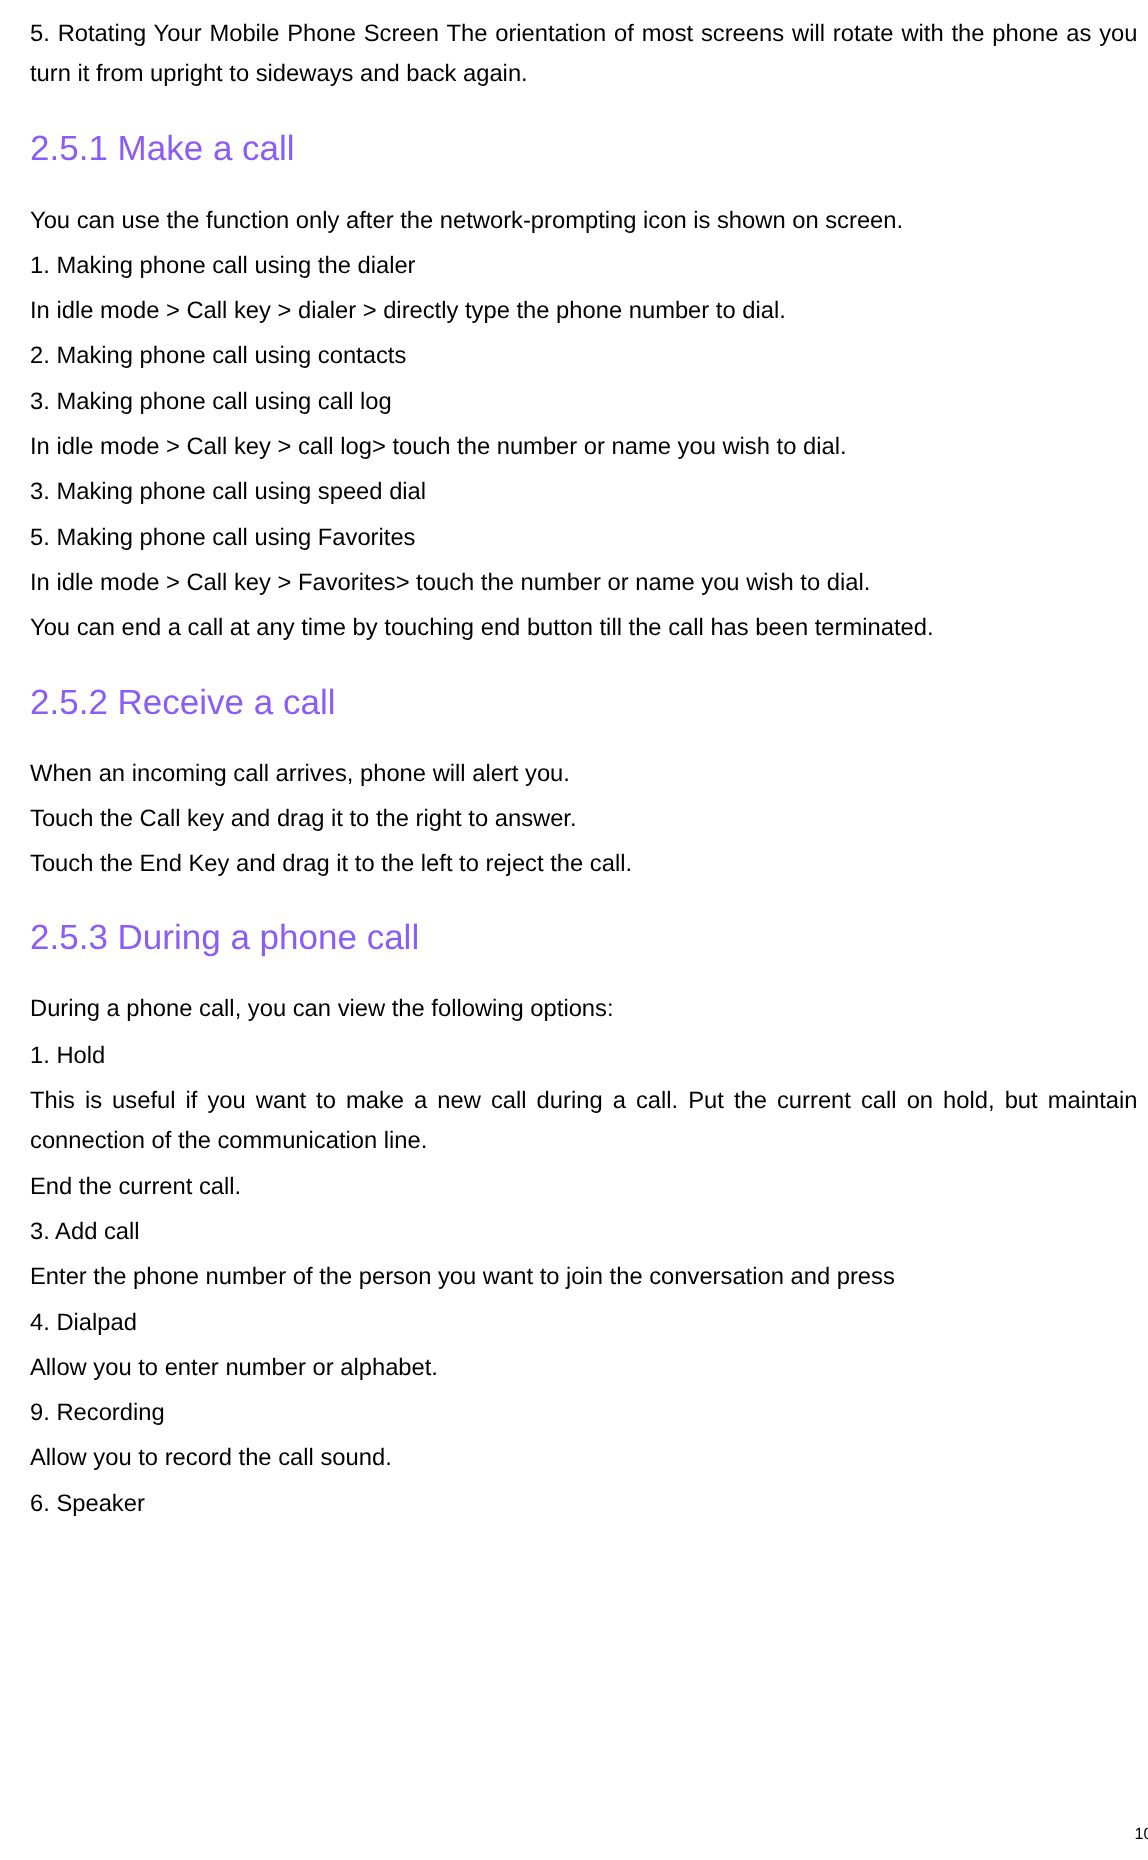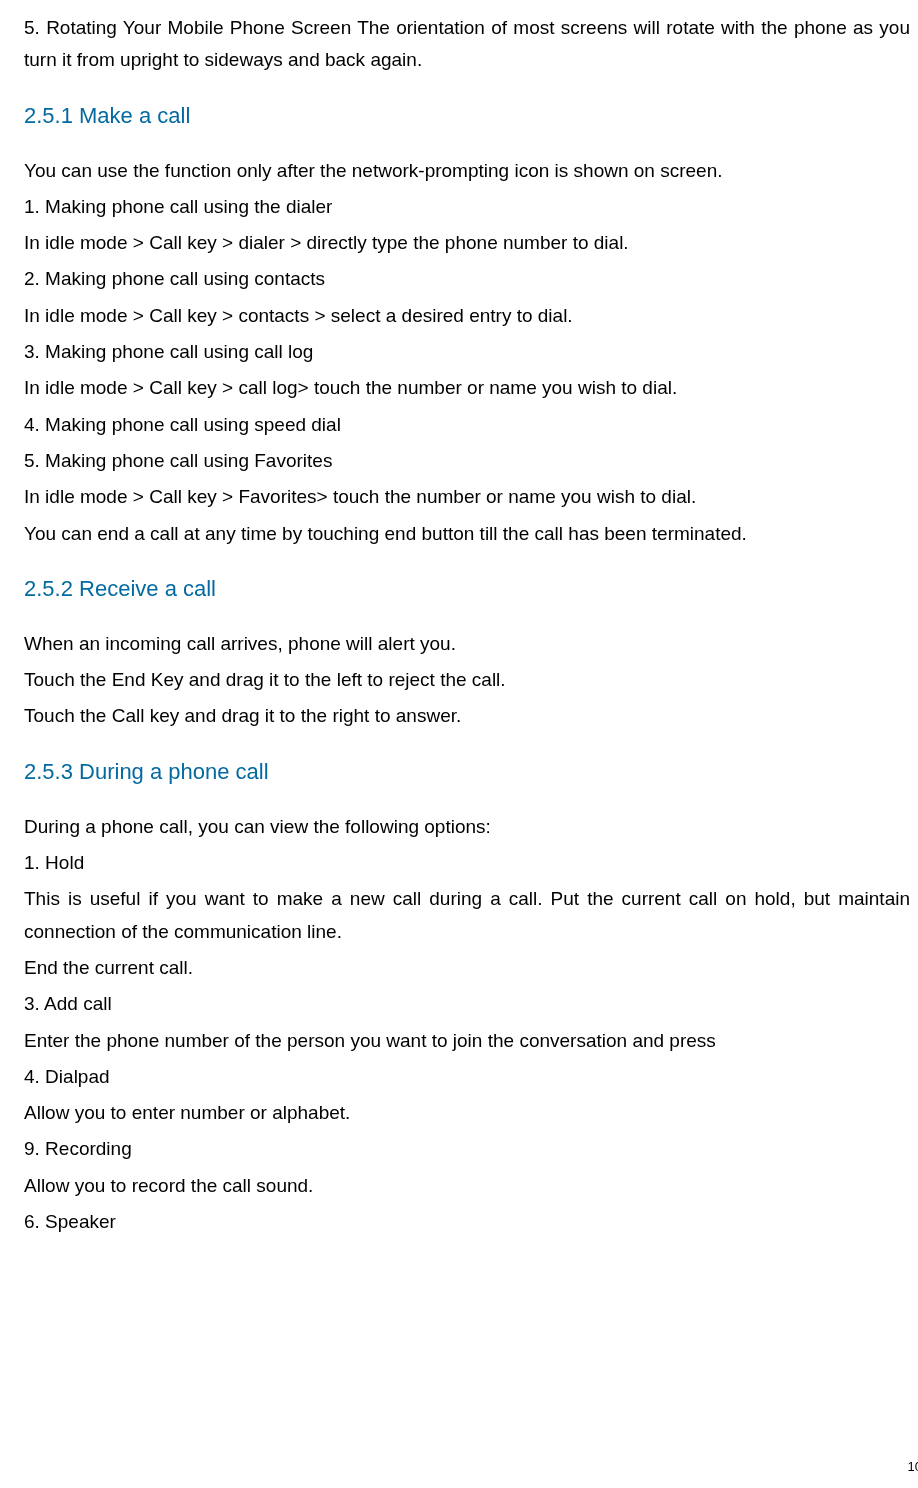--- a/index.html
+++ b/index.html
@@ -27,23 +27,23 @@
       text-align: justify;
     }
     h2.section-heading {
       font-size: 28px;
       font-weight: normal;
       color: #000000;
       margin-top: 32px;
       margin-bottom: 32px;
     }
     h3.subsection-heading {
-      font-size: 22px;
+      font-size: 28px;
       font-weight: normal;
-      color: #0369a1;
+      color: #8b5cf6;
       margin-top: 26px;
       margin-bottom: 26px;
     }
     .page-number {
       position: absolute;
       bottom: 18px;
       left: 0;
       right: 0;
       text-align: right;
       font-size: 13px;
@@ -57,33 +57,32 @@
 
   <p class="body-text justified">5. Rotating Your Mobile Phone Screen The orientation of most screens will rotate with the phone as you turn it from upright to sideways and back again.</p>
 
 
   <h3 class="subsection-heading">2.5.1 Make a call</h3>
 
   <p class="body-text">You can use the function only after the network-prompting icon is shown on screen.</p>
   <p class="body-text">1. Making phone call using the dialer</p>
   <p class="body-text">In idle mode &gt; Call key &gt; dialer &gt; directly type the phone number to dial.</p>
   <p class="body-text">2. Making phone call using contacts</p>
-  <p class="body-text">In idle mode &gt; Call key &gt; contacts &gt; select a desired entry to dial.</p>
   <p class="body-text">3. Making phone call using call log</p>
   <p class="body-text">In idle mode &gt; Call key &gt; call log&gt; touch the number or name you wish to dial.</p>
-  <p class="body-text">4. Making phone call using speed dial</p>
+  <p class="body-text">3. Making phone call using speed dial</p>
   <p class="body-text">5. Making phone call using Favorites</p>
   <p class="body-text">In idle mode &gt; Call key &gt; Favorites&gt; touch the number or name you wish to dial.</p>
   <p class="body-text">You can end a call at any time by touching end button till the call has been terminated.</p>
 
   <h3 class="subsection-heading">2.5.2 Receive a call</h3>
 
   <p class="body-text">When an incoming call arrives, phone will alert you.</p>
+  <p class="body-text">Touch the Call key and drag it to the right to answer.</p>
   <p class="body-text">Touch the End Key and drag it to the left to reject the call.</p>
-  <p class="body-text">Touch the Call key and drag it to the right to answer.</p>
 
   <h3 class="subsection-heading">2.5.3 During a phone call</h3>
 
   <p class="body-text">During a phone call, you can view the following options:</p>
   <p class="body-text">1. Hold</p>
   <p class="body-text justified">This is useful if you want to make a new call during a call. Put the current call on hold, but maintain connection of the communication line.</p>
   <p class="body-text">End the current call.</p>
   <p class="body-text">3. Add call</p>
   <p class="body-text">Enter the phone number of the person you want to join the conversation and press</p>
   <p class="body-text">4. Dialpad</p>

